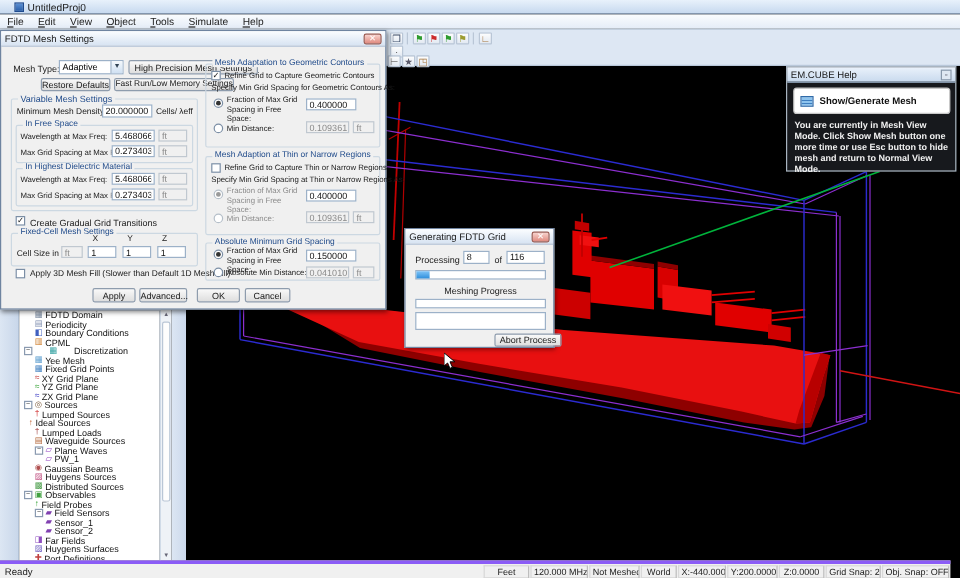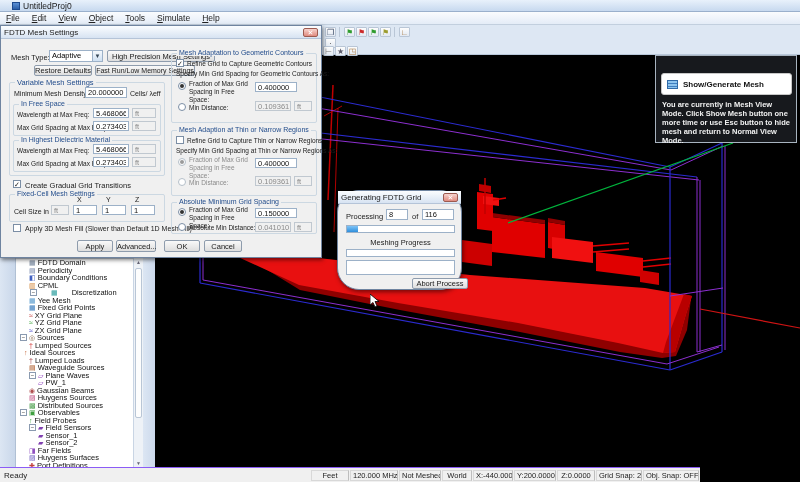--- a/index.html
+++ b/index.html
@@ -55,21 +55,21 @@
   
   #helppanel { left:655px; top:55px; width:142px; height:88px; z-index:8; border:1px solid #a8b4c0; background:#17191d; }
   #helppanel .htitle { height:13px; background:linear-gradient(#eaf2fb,#c9daee); display:flex; align-items:center; padding:0 3px; border-bottom:1px solid #9ab0c8; }
   #helppanel .htitle .tt { flex:1; font-size:8px; color:#1a1a1a; }
   #helppanel .pinbtn { width:9px; height:9px; border:1px solid #8898aa; background:#dfe8f2; font-size:6px; line-height:8px; text-align:center; color:#445; }
   #helpcard { position:absolute; left:5px; top:17px; width:131px; height:22px; background:#fff; border:1px solid #c8c8c8; border-radius:3px; display:flex; align-items:center; padding:0 5px; }
   #helpcard .cicon { width:11px; height:9px; background:repeating-linear-gradient(#8ec4ee,#8ec4ee 2px,#3f7fc0 2px,#3f7fc0 3px); border:1px solid #2f6aa8; margin-right:5px; }
   #helpcard .ct { font-size:8px; font-weight:bold; color:#111; }
   #helptext { position:absolute; left:6px; top:44px; width:130px; font-size:7.5px; font-weight:bold; color:#f2f2f2; line-height:9px; }
   
-  #statusbar { left:0; top:467px; width:700px; height:15px; background:#f0f0f0; border-top:1px solid #8b5cf6; z-index:15; display:flex; align-items:center; }
+  #statusbar { left:0; top:467px; width:792px; height:15px; background:#f0f0f0; border-top:3px solid #8b5cf6; z-index:15; display:flex; align-items:center; }
   #statusbar .ready { flex:1; font-size:8px; color:#222; padding-left:4px; }
   .sseg { height:11px; border:1px solid #d8d8d8; border-right-color:#bdbdbd; margin-right:1px; font-size:7.5px; line-height:10px; color:#222; text-align:center; overflow:hidden; white-space:nowrap; flex:none; padding:0 2px; }
   #cursor { left:370px; top:294px; z-index:30; }
 </style>
 </head>
 <body>
 
 <div id="titlebar" class="abs">
   <div class="appicon"></div>
   <div class="title">UntitledProj0</div>
@@ -164,21 +164,21 @@
       <span class="tlbl">Periodicity</span>
     </div>
     <div class="trow" style="padding-left: 13px;">
       <span class="tico" style="color: rgb(64, 96, 192);">◧</span>
       <span class="tlbl">Boundary Conditions</span>
     </div>
     <div class="trow" style="padding-left: 13px;">
       <span class="tico" style="color: rgb(208, 128, 48);">▥</span>
       <span class="tlbl">CPML</span>
     </div>
-    <div class="trow" style="padding-left: 14px; gap: 12px;">
+    <div class="trow" style="padding-left: 4px; gap: 12px;">
       <span class="exp">−</span>
       <span class="tico" style="color: rgb(48, 160, 160);">▦</span>
       <span class="tlbl">Discretization</span>
     </div>
     <div class="trow" style="padding-left: 13px;">
       <span class="tico" style="color: rgb(96, 160, 208);">▦</span>
       <span class="tlbl">Yee Mesh</span>
     </div>
     <div class="trow" style="padding-left: 13px;">
       <span class="tico" style="color: rgb(64, 128, 192);">▦</span>
@@ -378,39 +378,43 @@
   <span class="lbl" style="left:188px; top:198px; font-size:6.5px;">Absolute Min Distance:</span>
   <span class="inp dis" style="left:254px; top:196px; width:36px; height:10px;">0.041010</span>
   <span class="inp dis" style="left:293px; top:196px; width:18px; height:10px;">ft</span>
 
   <div class="btn" style="left:76px; top:214px; width:36px; height:12px; line-height:11px;">Apply</div>
   <div class="btn" style="left:115px; top:214px; width:40px; height:12px; line-height:11px;">Advanced...</div>
   <div class="btn" style="left:163px; top:214px; width:36px; height:12px; line-height:11px;">OK</div>
   <div class="btn" style="left:203px; top:214px; width:38px; height:12px; line-height:11px;">Cancel</div>
 </div>
 
-<div class="dlg abs" style="left:337px; top:190px; width:125px; height:100px; z-index:12;border-radius:22px;">
+<div class="dlg abs" style="left:337px; top:190px; width:125px; height:100px; z-index:12;">
   <div class="dlgtitle">
     <span class="tt">Generating FDTD Grid</span>
     <span class="closebtn">✕</span>
   </div>
   <span class="lbl" style="left:8px; top:21px;">Processing</span>
   <span class="inp" style="left:48px; top:18px; width:22px;">8</span>
   <span class="lbl" style="left:74px; top:21px;">of</span>
   <span class="inp" style="left:84px; top:18px; width:32px;">116</span>
   <div class="pbar" style="left:8px; top:34px; width:109px;">
     <div class="fill" id="genfill" style="width: 10%;"></div>
   </div>
   <span class="lbl" style="left:0; top:47px; width:125px; text-align:center;">Meshing Progress</span>
   <div class="pbar" style="left:8px; top:58px; width:109px;"></div>
   <div class="listbox" style="left:8px; top:69px; width:109px; height:15px;"></div>
   <div class="btn" style="left:34px; top:87px; width:56px; height:11px; line-height:10px;margin-left:40px;">Abort Process</div>
 </div>
 
 <div id="helppanel" class="abs">
+  <div class="htitle">
+    <span class="tt">EM.CUBE Help</span>
+    <span class="pinbtn">▫</span>
+  </div>
   <div id="helpcard">
     <span class="cicon"></span>
     <span class="ct">Show/Generate Mesh</span>
   </div>
   <div id="helptext">You are currently in Mesh View Mode. Click Show Mesh button one more time or use Esc button to hide mesh and return to Normal View Mode.</div>
 </div>
 
 <div id="statusbar" class="abs">
   <span class="ready">Ready</span>
 <div class="sseg" style="width: 38px;">Feet</div>

